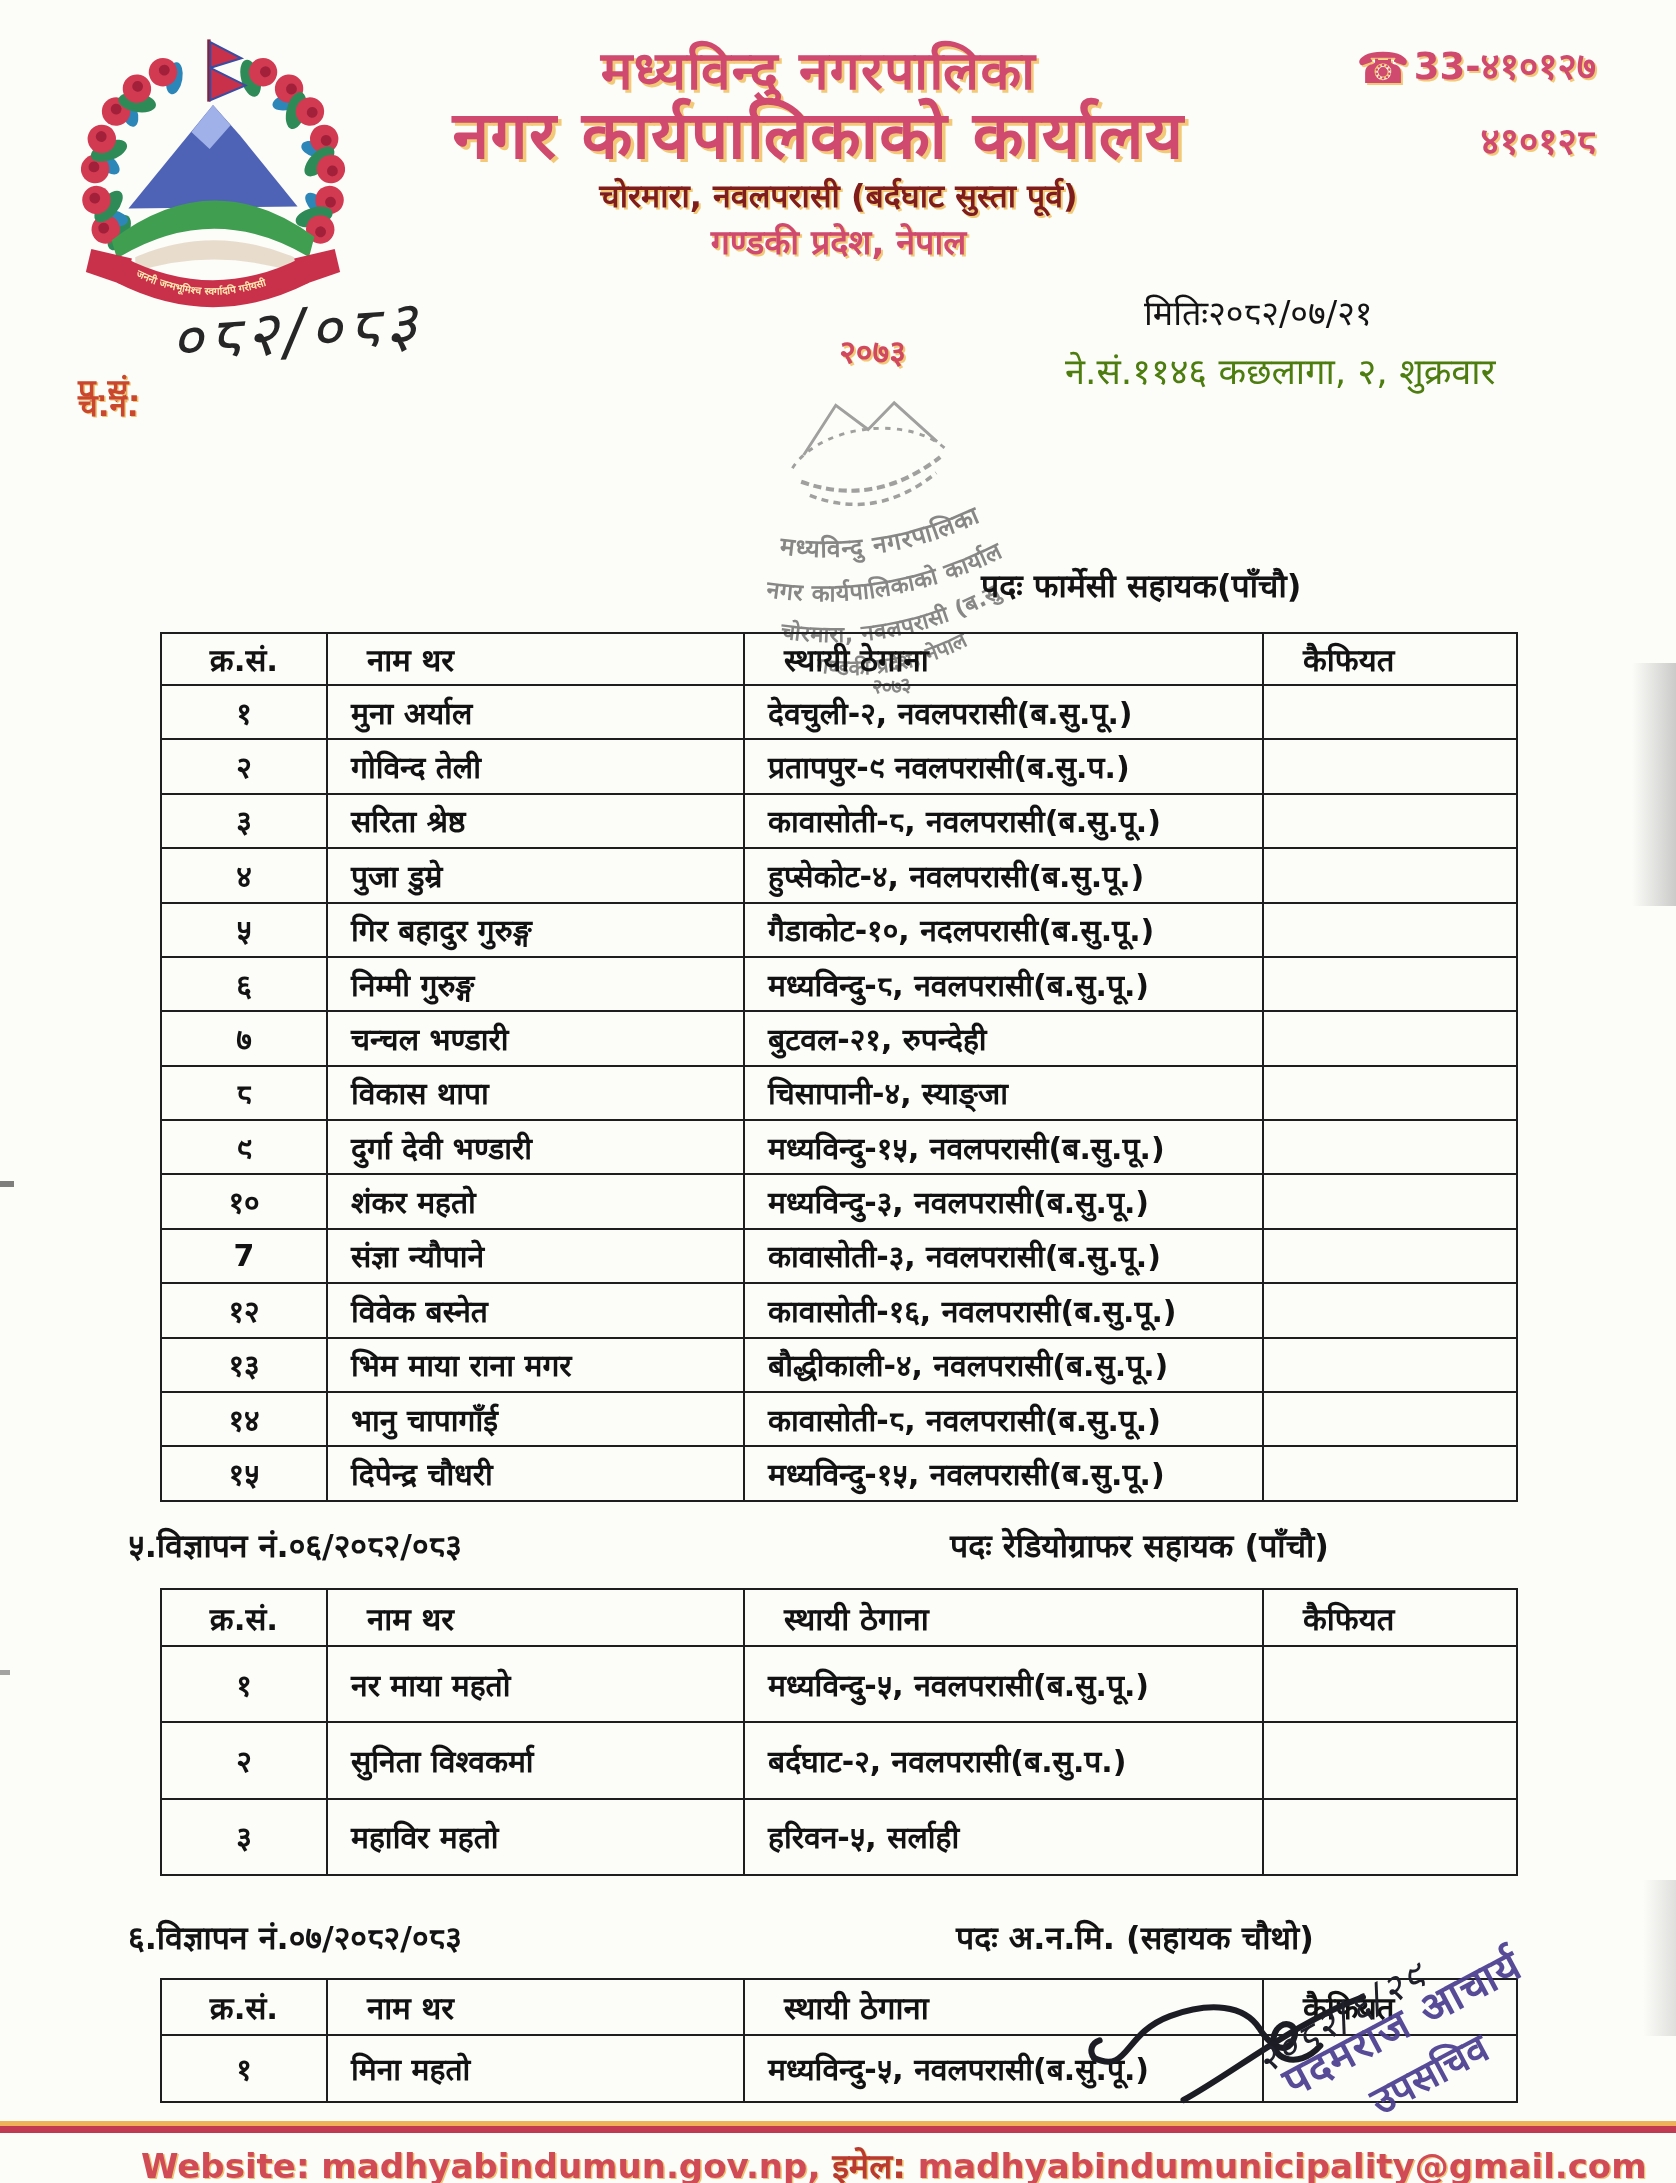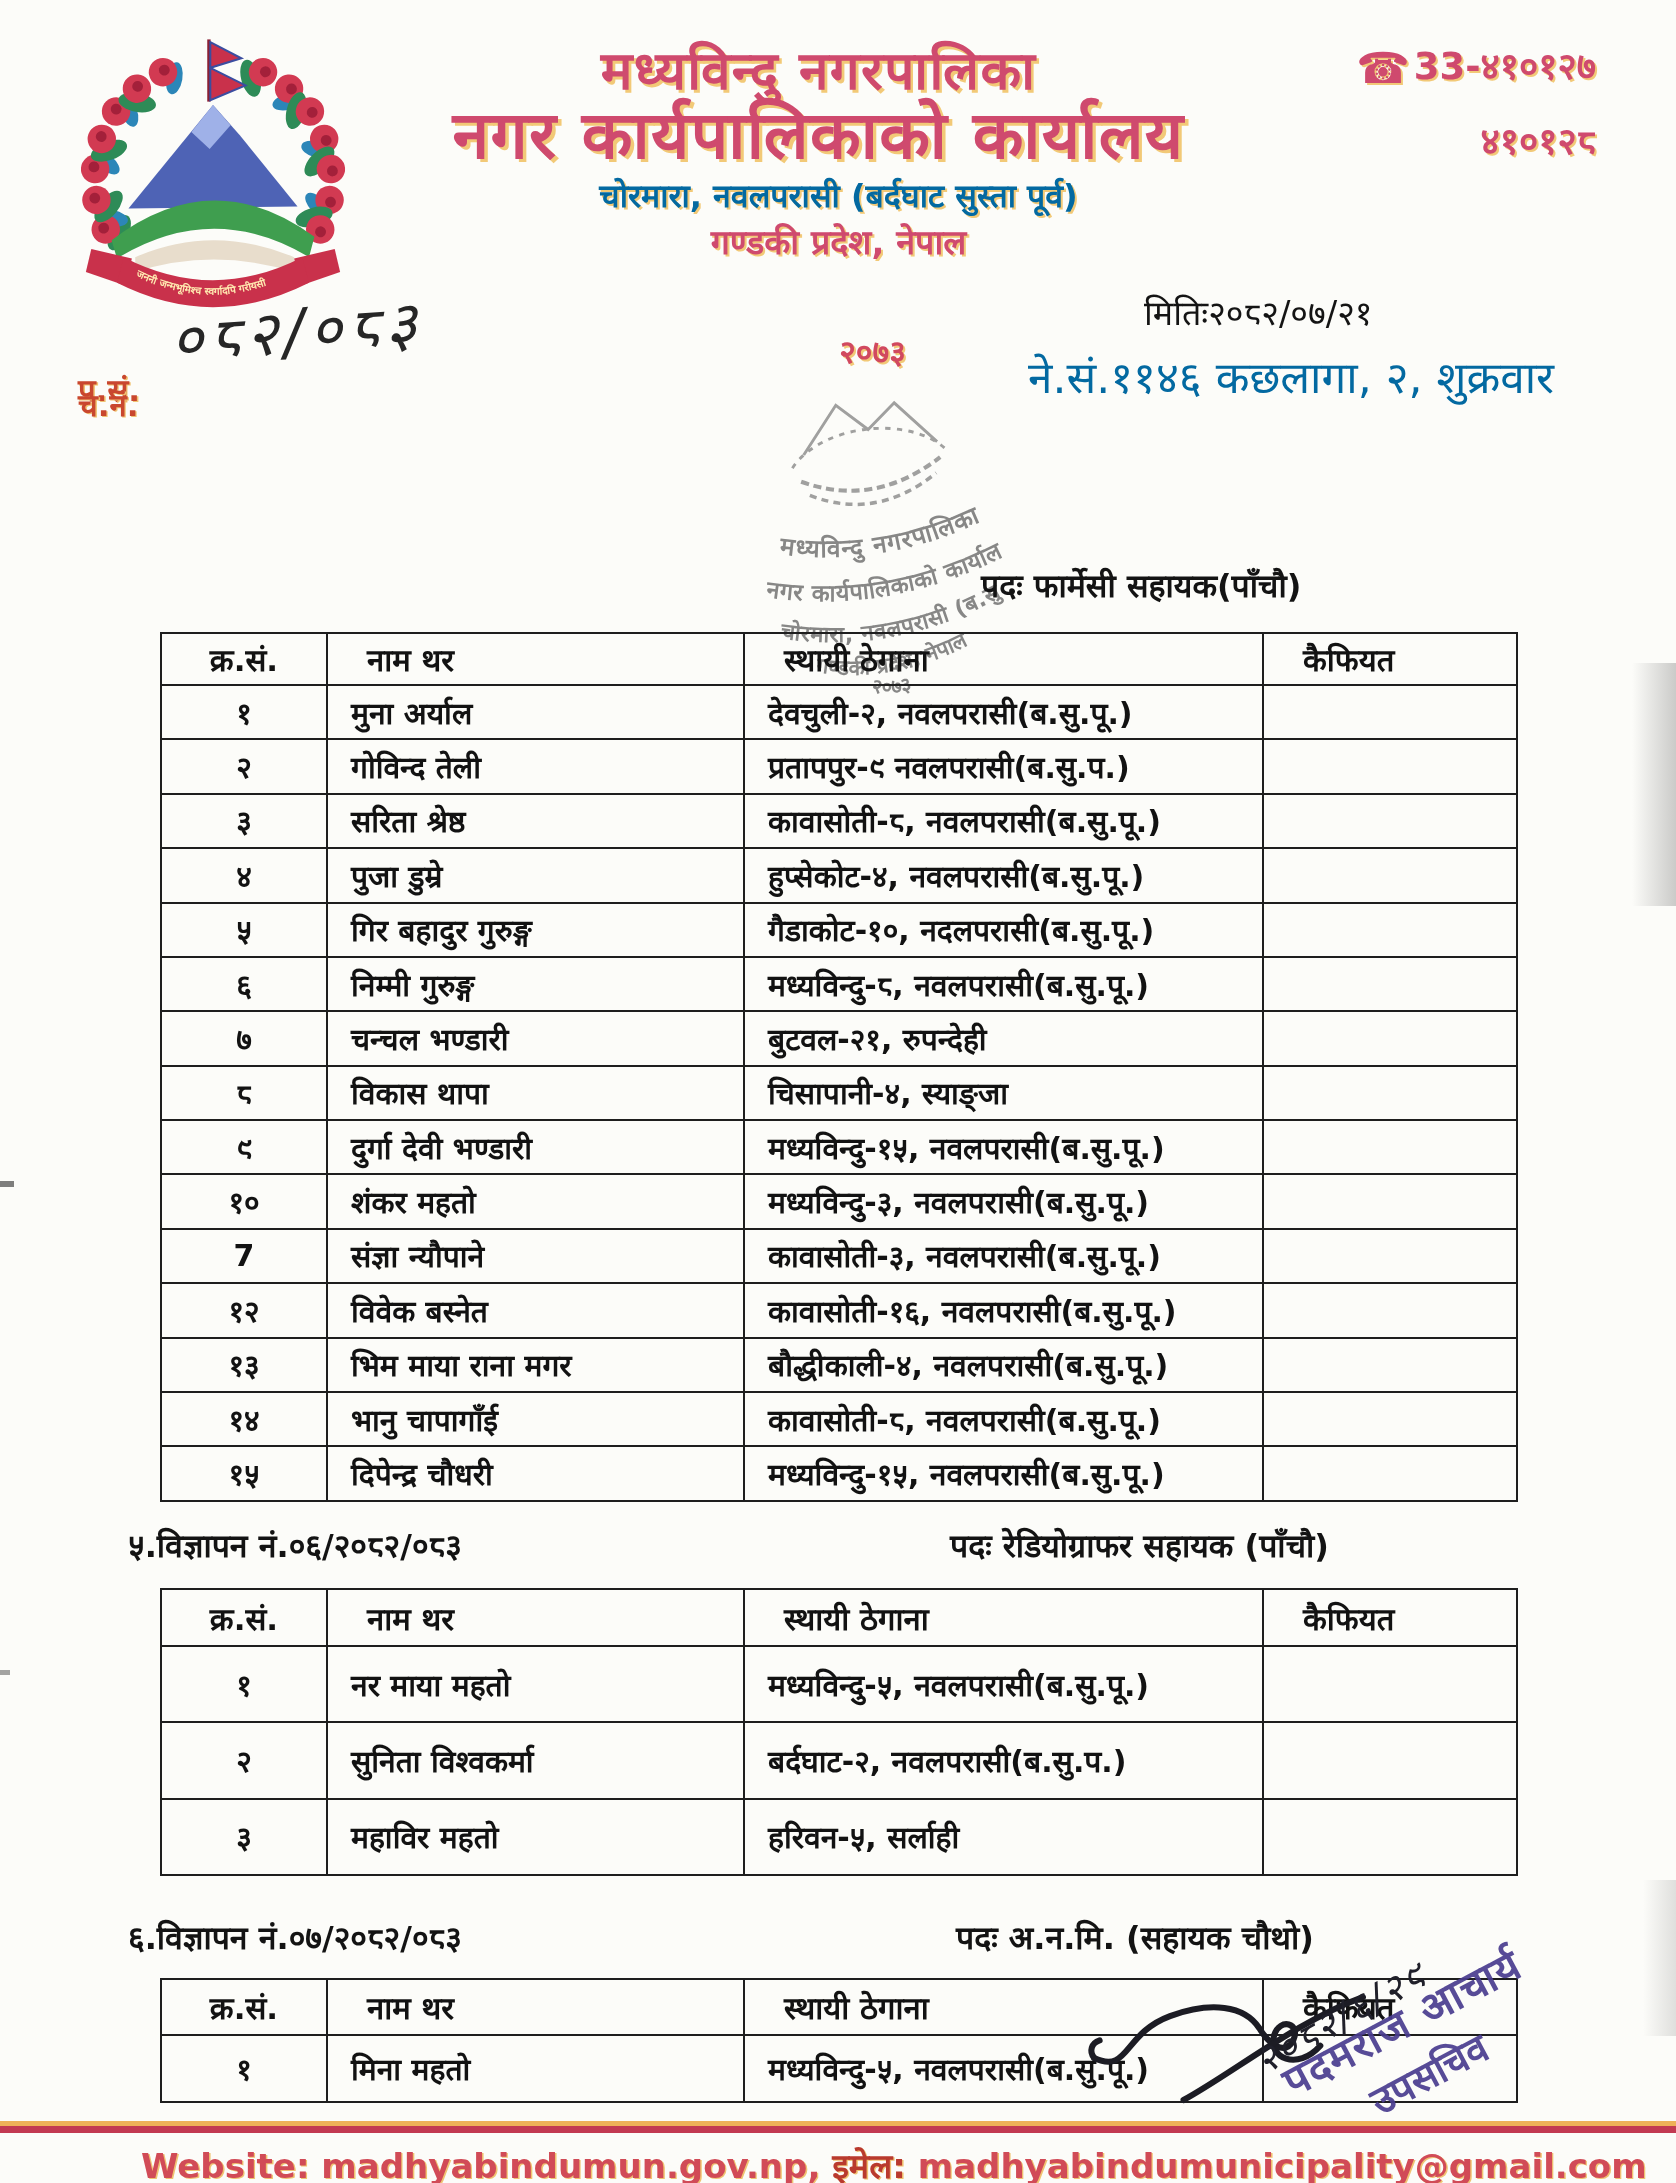--- a/index.html
+++ b/index.html
@@ -19,21 +19,21 @@
     color:#cf4a6e;text-shadow:2.7px 2.7px 0 #f2c977;letter-spacing:1.4px;
   }
   .title2{
     position:absolute;left:291px;top:87px;width:1055px;
     text-align:center;font-size:66px;font-weight:bold;
     color:#cf4a6e;text-shadow:3.4px 3.4px 0 #f2c977;letter-spacing:1.4px;
   }
   .addr{
     position:absolute;left:487px;top:173px;width:703px;
     text-align:center;font-size:32px;font-weight:bold;
-    color:#0369a1;text-shadow:2px 2px 0 #f2c977;
+    color:#7f1d1d;text-shadow:2px 2px 0 #f2c977;
   }
   .prov{
     position:absolute;left:622px;top:218px;width:433px;
     text-align:center;font-size:34px;font-weight:bold;
     color:#cf4a6e;text-shadow:2px 2px 0 #f2c977;
   }
   .est-year{
     position:absolute;left:798px;top:329px;width:149px;text-align:center;
     font-size:32px;font-weight:bold;color:#d1495f;text-shadow:2px 2px 0 #f2c977;
   }
@@ -49,21 +49,21 @@
     color:#c9472e;text-shadow:1.4px 1.4px 0 #f0c372;
   }
   .ref-label{top:320px;margin-top:48px;}
   .chn-label{top:383px;}
   .ref-hand{
     position:absolute;left:170px;top:287px;
     font-size:62px;font-style:italic;color:#262626;
     transform:rotate(-4deg);letter-spacing:5.4px;white-space:nowrap;
   }
   .date-line1{position:absolute;left:1144px;top:289px;font-size:34px;color:#141414;white-space:nowrap;}
-  .date-line2{position:absolute;left:1028px;top:346px;font-size:44px;color:#0369a1;white-space:nowrap;}
+  .date-line2{position:absolute;left:1065px;top:346px;font-size:36px;color:#4d7c0f;white-space:nowrap;}
   
   .round-stamp{
     position:absolute;left:709px;top:365px;width:338px;height:338px;
     transform:rotate(-7deg);opacity:.82;
   }
   
   .sec-head{position:absolute;left:128px;width:1393px;height:47px;font-size:32px;font-weight:600;color:#131313;}
   .sec-head .advert{position:absolute;left:0;top:0;white-space:nowrap;}
   .sec-head .post{position:absolute;top:0;white-space:nowrap;}
   .sec1-head{top:563px;}

